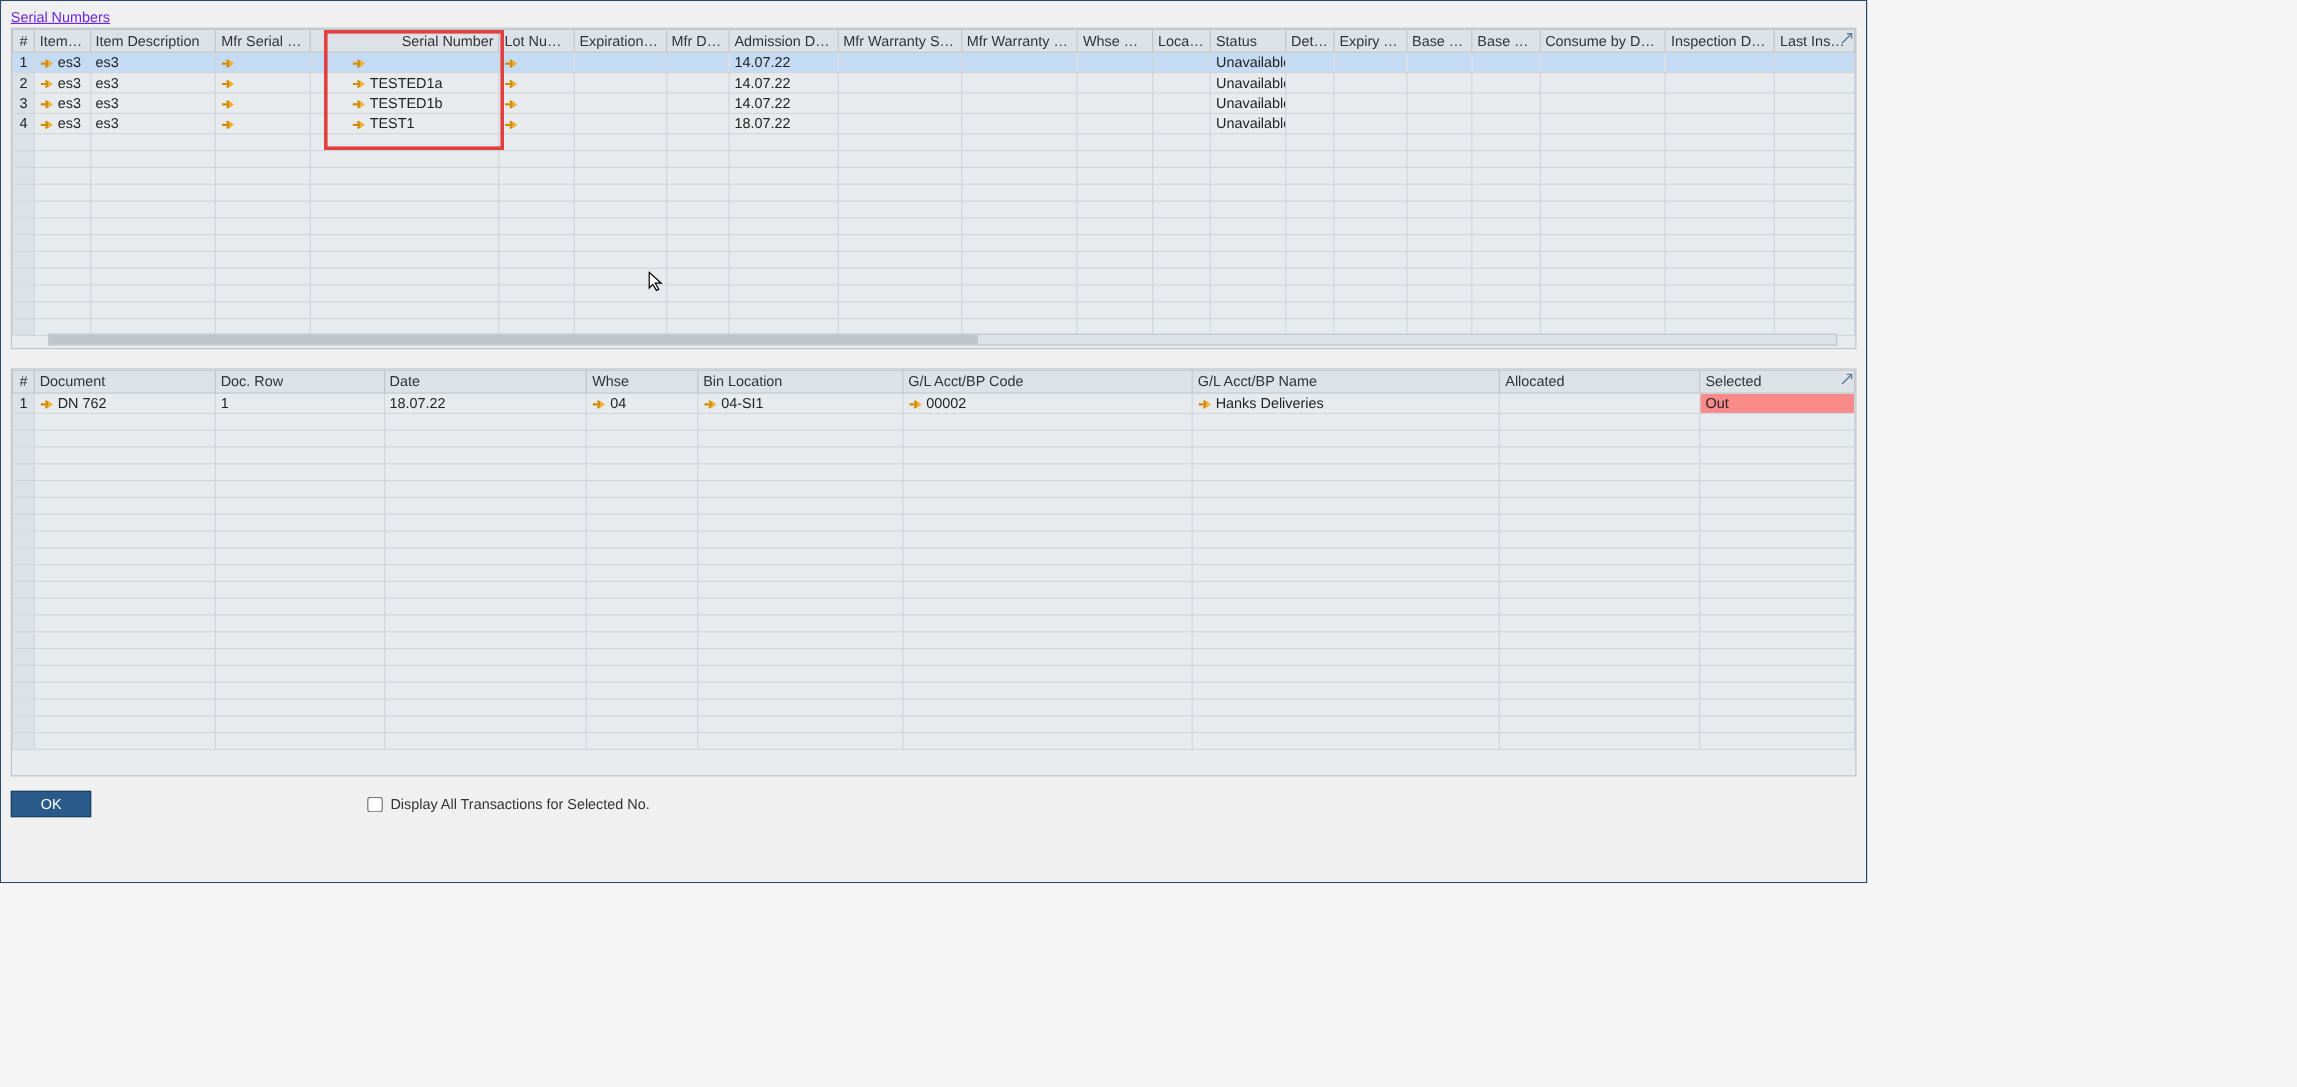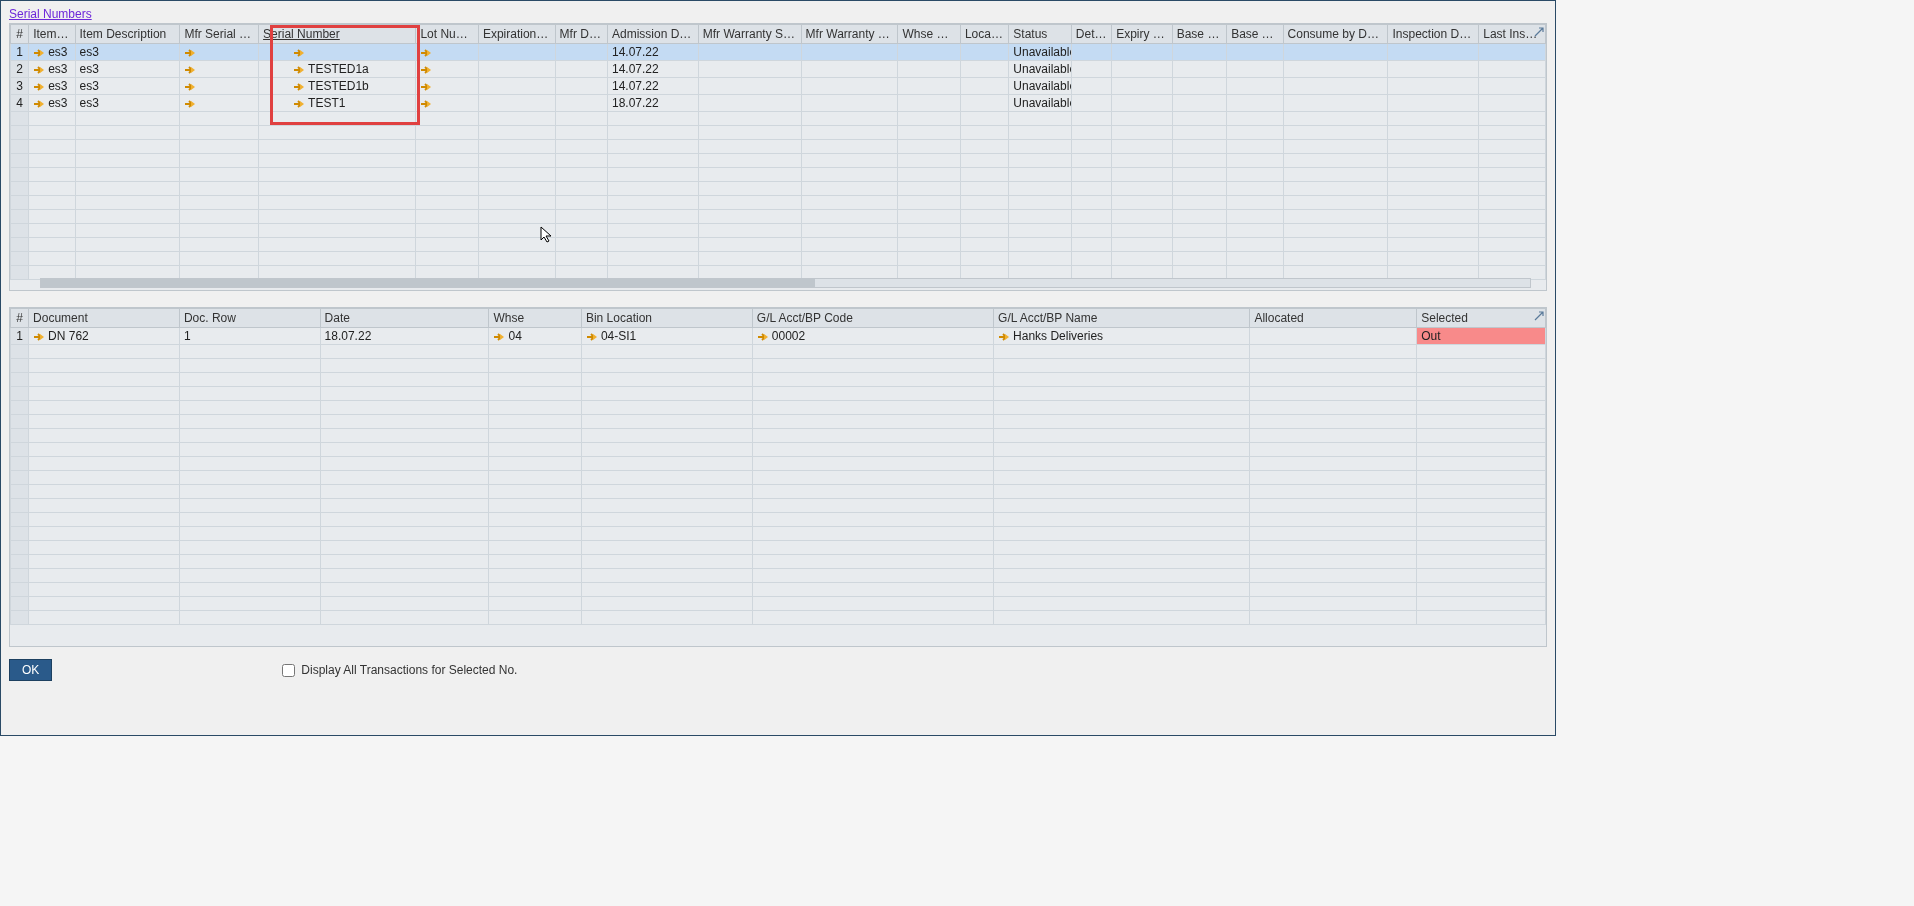--- a/index.html
+++ b/index.html
@@ -115,21 +115,21 @@
     display: flex;
     align-items: center;
     gap: 30px;
     padding-top: 12px;
     padding-bottom: 4px;
   }
   .ok-btn {
     background: #2a5a8a;
     color: #fff;
     border: 1px solid #1d4060;
-    padding: 3px 12px;
+    padding: 3px 24px;
     font-size: 12px;
     cursor: pointer;
   }
   .checkbox-row {
     display: flex;
     align-items: center;
     gap: 6px;
     color: #333;
     margin-left: 200px;
   }
@@ -203,21 +203,21 @@
             <col style="width:104px">
             <col style="width:90px">
             <col style="width:66px">
         </colgroup>
         <thead>
             <tr id="top-head">
               <th class="rownum">#</th>
               <th>Item No.</th>
               <th>Item Description</th>
               <th>Mfr Serial No.</th>
-              <th style="text-align: left; text-decoration: underline;">Serial Number</th>
+              <th style="text-align: right;">Serial Number</th>
               <th>Lot Number</th>
               <th>Expiration Date</th>
               <th>Mfr Date</th>
               <th>Admission Date</th>
               <th>Mfr Warranty Start</th>
               <th>Mfr Warranty End</th>
               <th>Whse Code</th>
               <th>Location</th>
               <th>Status</th>
               <th>Details</th>

